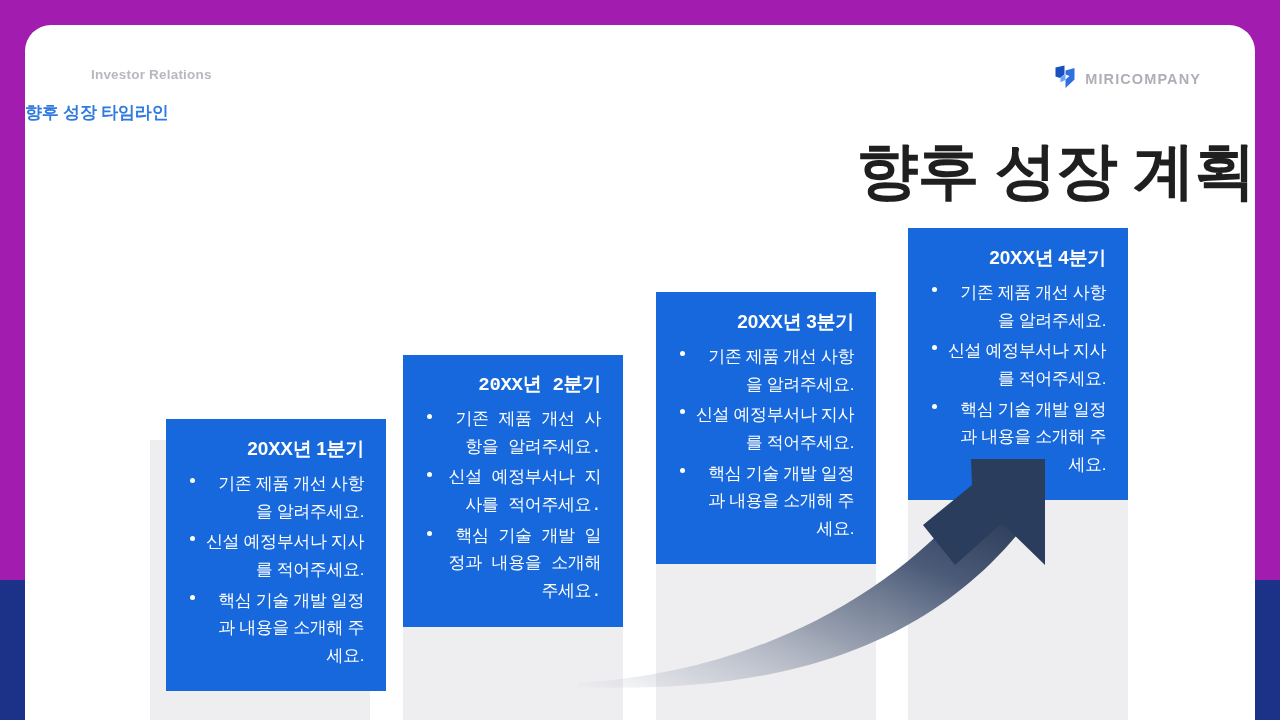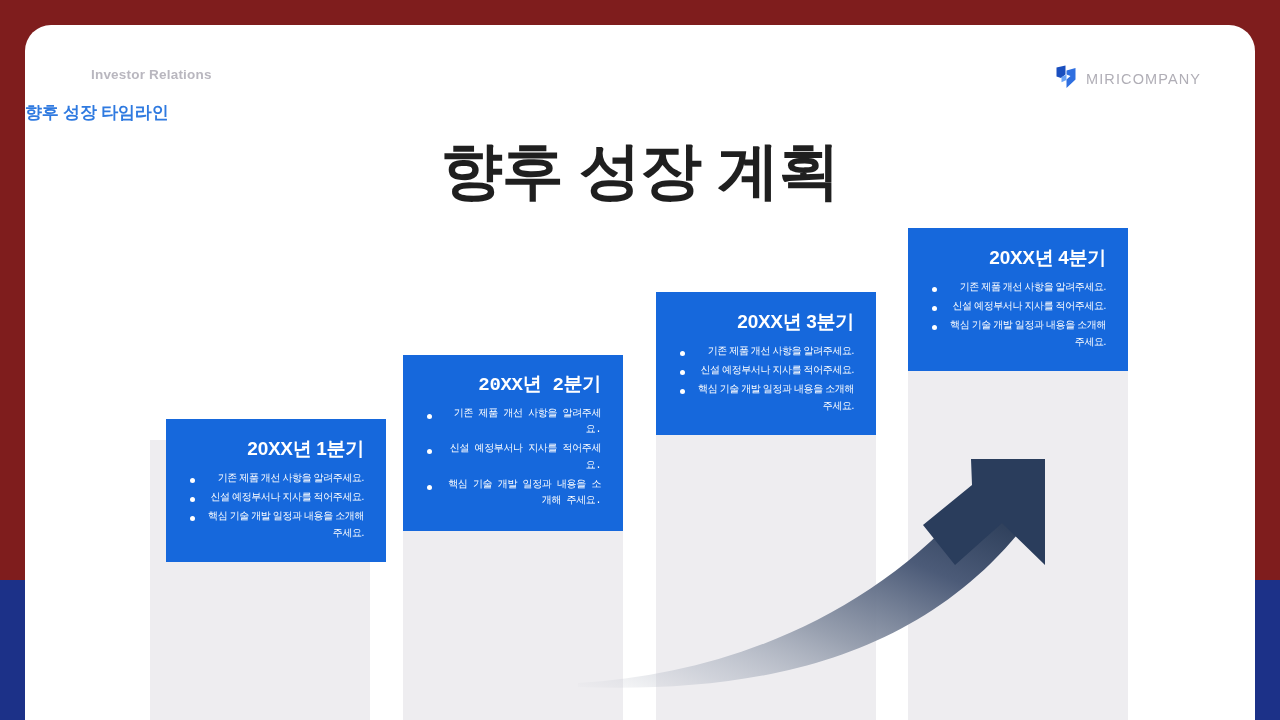--- a/index.html
+++ b/index.html
@@ -11,21 +11,21 @@
   }
   body {
     background: #1c3188;
     font-family: "Liberation Sans", "DejaVu Sans", sans-serif;
   }
 
   #slide {
     position: relative;
     width: 1280px;
     height: 580px;
-    background: #7f1d1d;
+    background: #a21caf;
   }
 
   
   #panel {
     position: absolute;
     left: 25px;
     top: 25px;
     width: 1230px;
     height: 695px;
     background: #ffffff;
@@ -50,21 +50,21 @@
     position: absolute;
     right: 54px;
     top: 40px;
     display: flex;
     align-items: center;
     gap: 9px;
   }
   .logo-mark { display: block; }
   .logo-text {
     font-size: 14.5px;
-    font-weight: normal;
+    font-weight: bold;
     letter-spacing: 1.1px;
     color: #b0aeb6;
     white-space: nowrap;
   }
 
   
   .subtitle {
     position: absolute;
     left: 0;
     right: 0;
@@ -73,21 +73,21 @@
     font-size: 17px;
     font-weight: bold;
     color: #2f7ae0;
     letter-spacing: -0.2px;
   }
   .title {
     position: absolute;
     left: 0;
     right: 0;
     top: 113px;
-    text-align: center;
+    text-align: right;
     font-size: 62px;
     font-weight: bold;
     color: #1f1f1f;
     letter-spacing: -1px;
     line-height: 1.05;
   }
 
   
   #chart {
     position: absolute;
@@ -121,21 +121,21 @@
     line-height: 1.2;
   }
   .card ul {
     margin: 0;
     padding: 0;
     list-style: none;
   }
   .card li {
     position: relative;
     padding-left: 16px;
-    font-size: 10px;
+    font-size: 17px;
     line-height: 1.63;
     letter-spacing: -0.4px;
     margin-bottom: 3px;
     color: #ffffff;
   }
   .card li::before {
     content: "";
     position: absolute;
     left: 2px;
     top: 8px;

